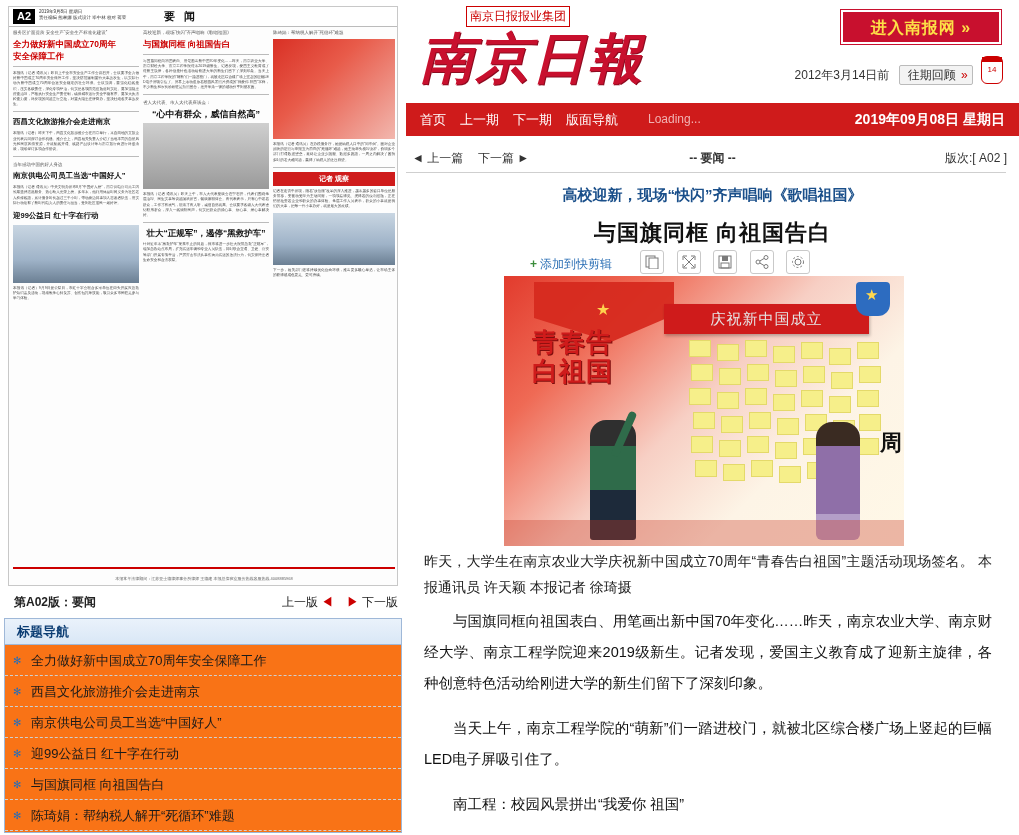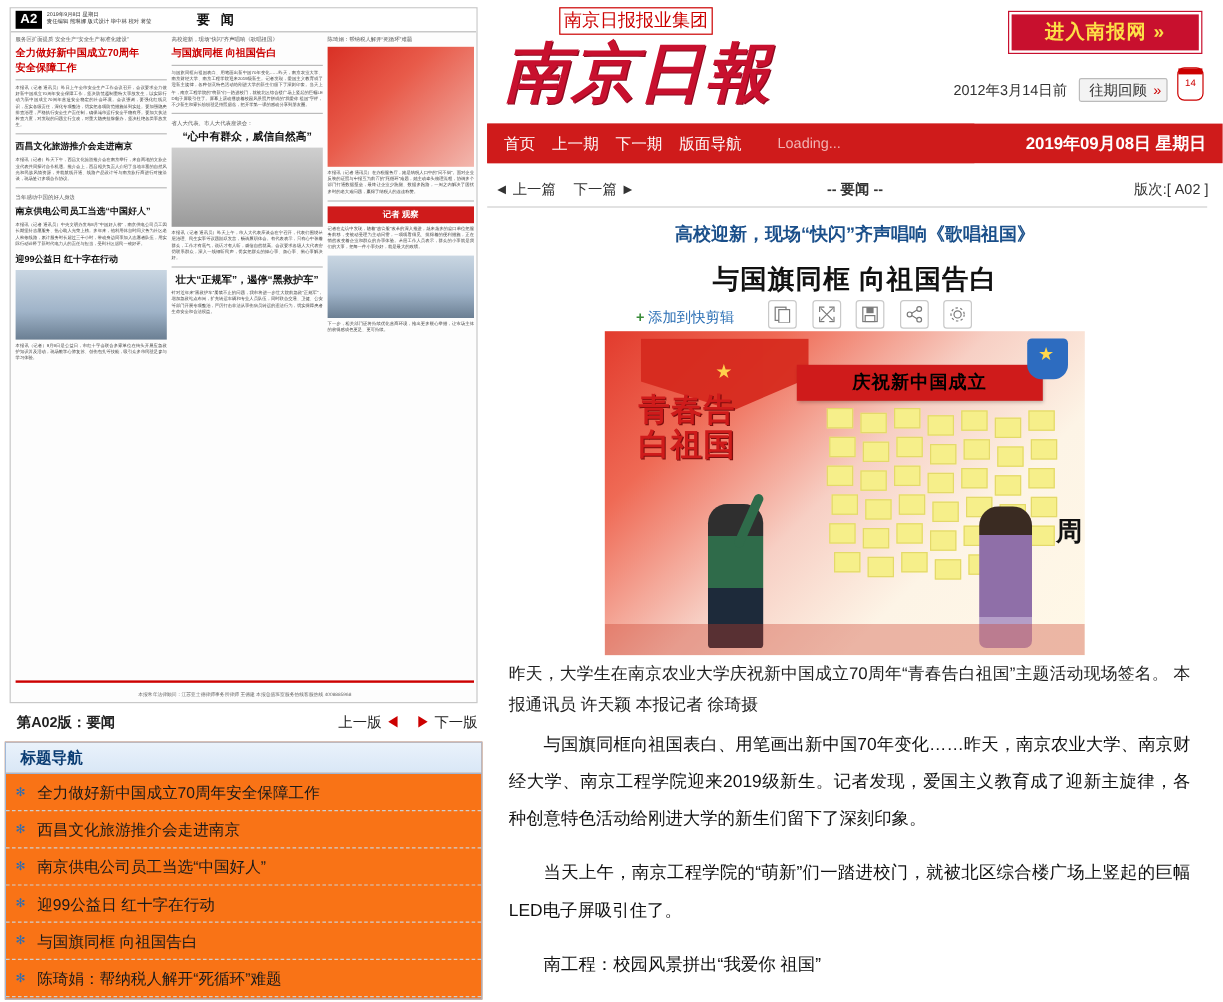--- a/index.html
+++ b/index.html
@@ -84,21 +84,21 @@
   #right-col {
     position:absolute; left:406px; top:0; width:613px; height:835px; background:#fff;
   }
   
   #masthead {
     position:absolute; left:0; top:0; width:613px; height:103px;
     background:#ffffff;
   }
   .logo-wrap { position:absolute; left:14px; top:6px; }
   .logo-small {
-    font-size:15px; color:#c00; border:1px solid #c00; padding:1px 3px;
+    font-size:12px; color:#c00; border:1px solid #c00; padding:1px 3px;
     display:inline-block; margin-left:46px; margin-bottom:2px;
   }
   .logo-main {
     font-family:"DejaVu Serif", serif;
     font-size:54px; font-weight:bold; color:#c8102e;
     letter-spacing:2px; line-height:58px;
     text-shadow:1px 1px 0 #8d0b20;
     font-style:italic;
   }
   #enter-btn {
@@ -195,21 +195,21 @@
   }
   .ph-flag {
     position:absolute; left:30px; top:6px; width:140px; height:60px;
     background:#d62b1f;
     clip-path:polygon(0 0,100% 0,100% 55%,55% 100%,0 60%);
     opacity:.95;
   }
   .ph-star { position:absolute; left:62px; top:18px; color:#ffd84d; font-size:16px; }
   .ph-banner {
     position:absolute; left:160px; top:28px; width:205px; height:30px;
-    background:#cf1b1b; color:#000000; font-size:15px; font-weight:bold;
+    background:#cf1b1b; color:#e5e5e5; font-size:15px; font-weight:normal;
     text-align:center; line-height:30px; letter-spacing:1px;
     box-shadow:1px 2px 3px rgba(0,0,0,.25);
   }
   .ph-bigtext {
     position:absolute; left:28px; top:52px; width:90px;
     color:#cf1b1b; font-family:"DejaVu Serif", serif; font-weight:bold;
     font-size:26px; line-height:29px; letter-spacing:1px;
     text-shadow:1px 1px 0 #7d0d0d;
   }
   .ph-notes { position:absolute; left:185px; top:64px; width:195px; height:150px; }

